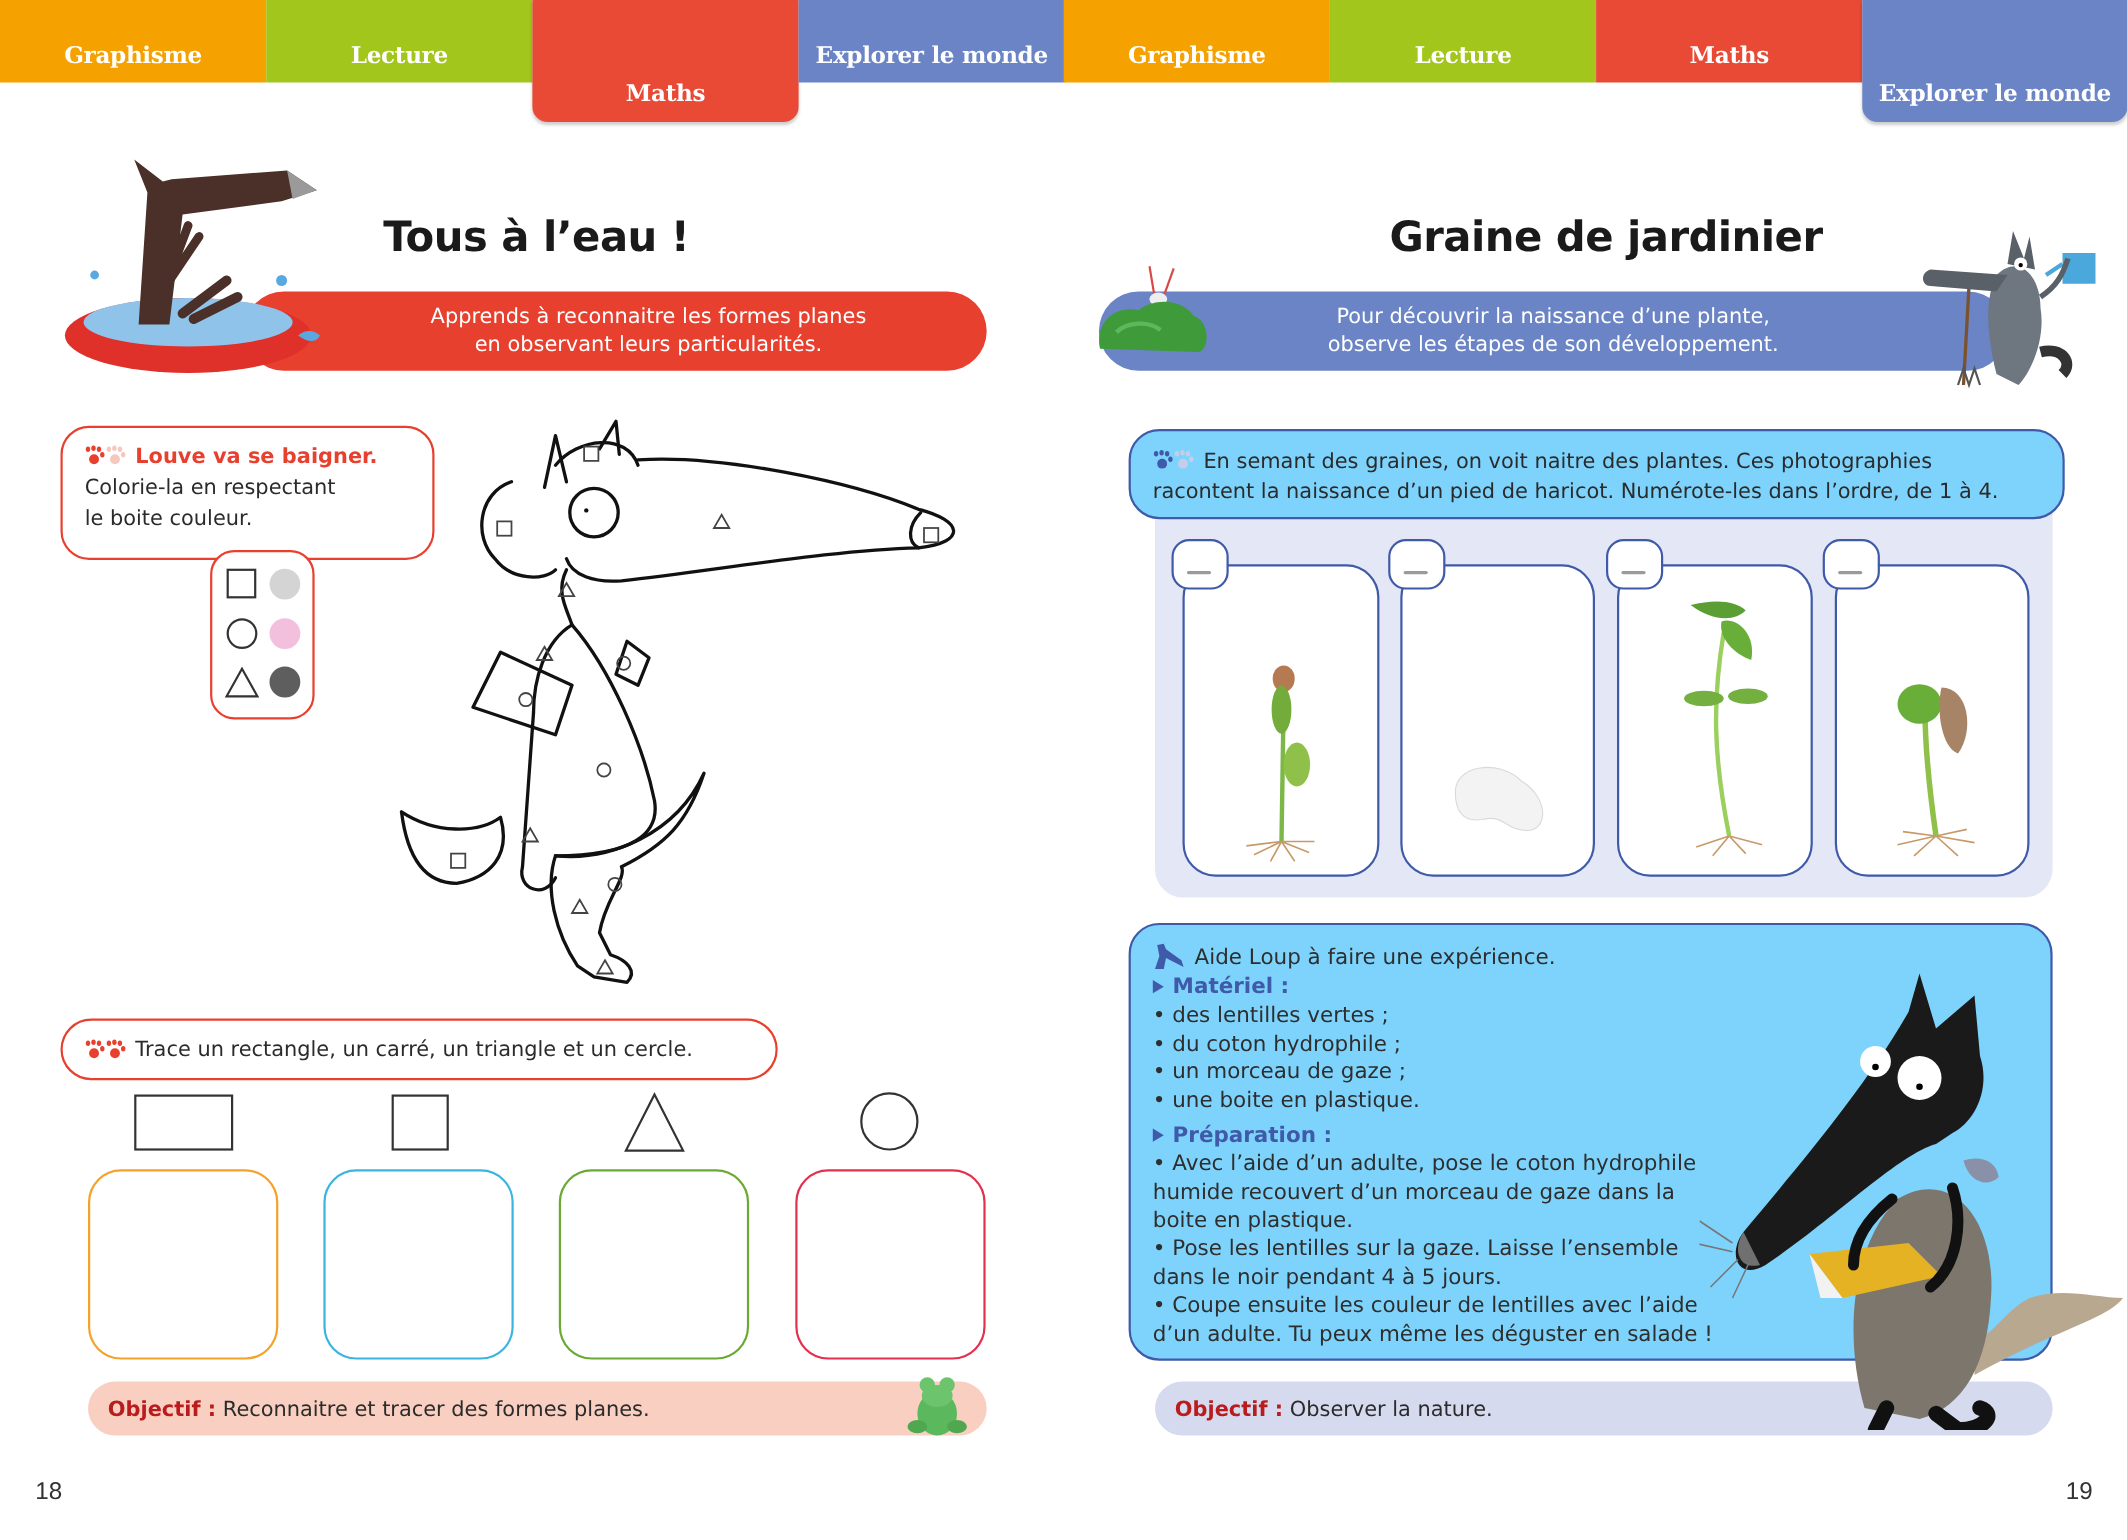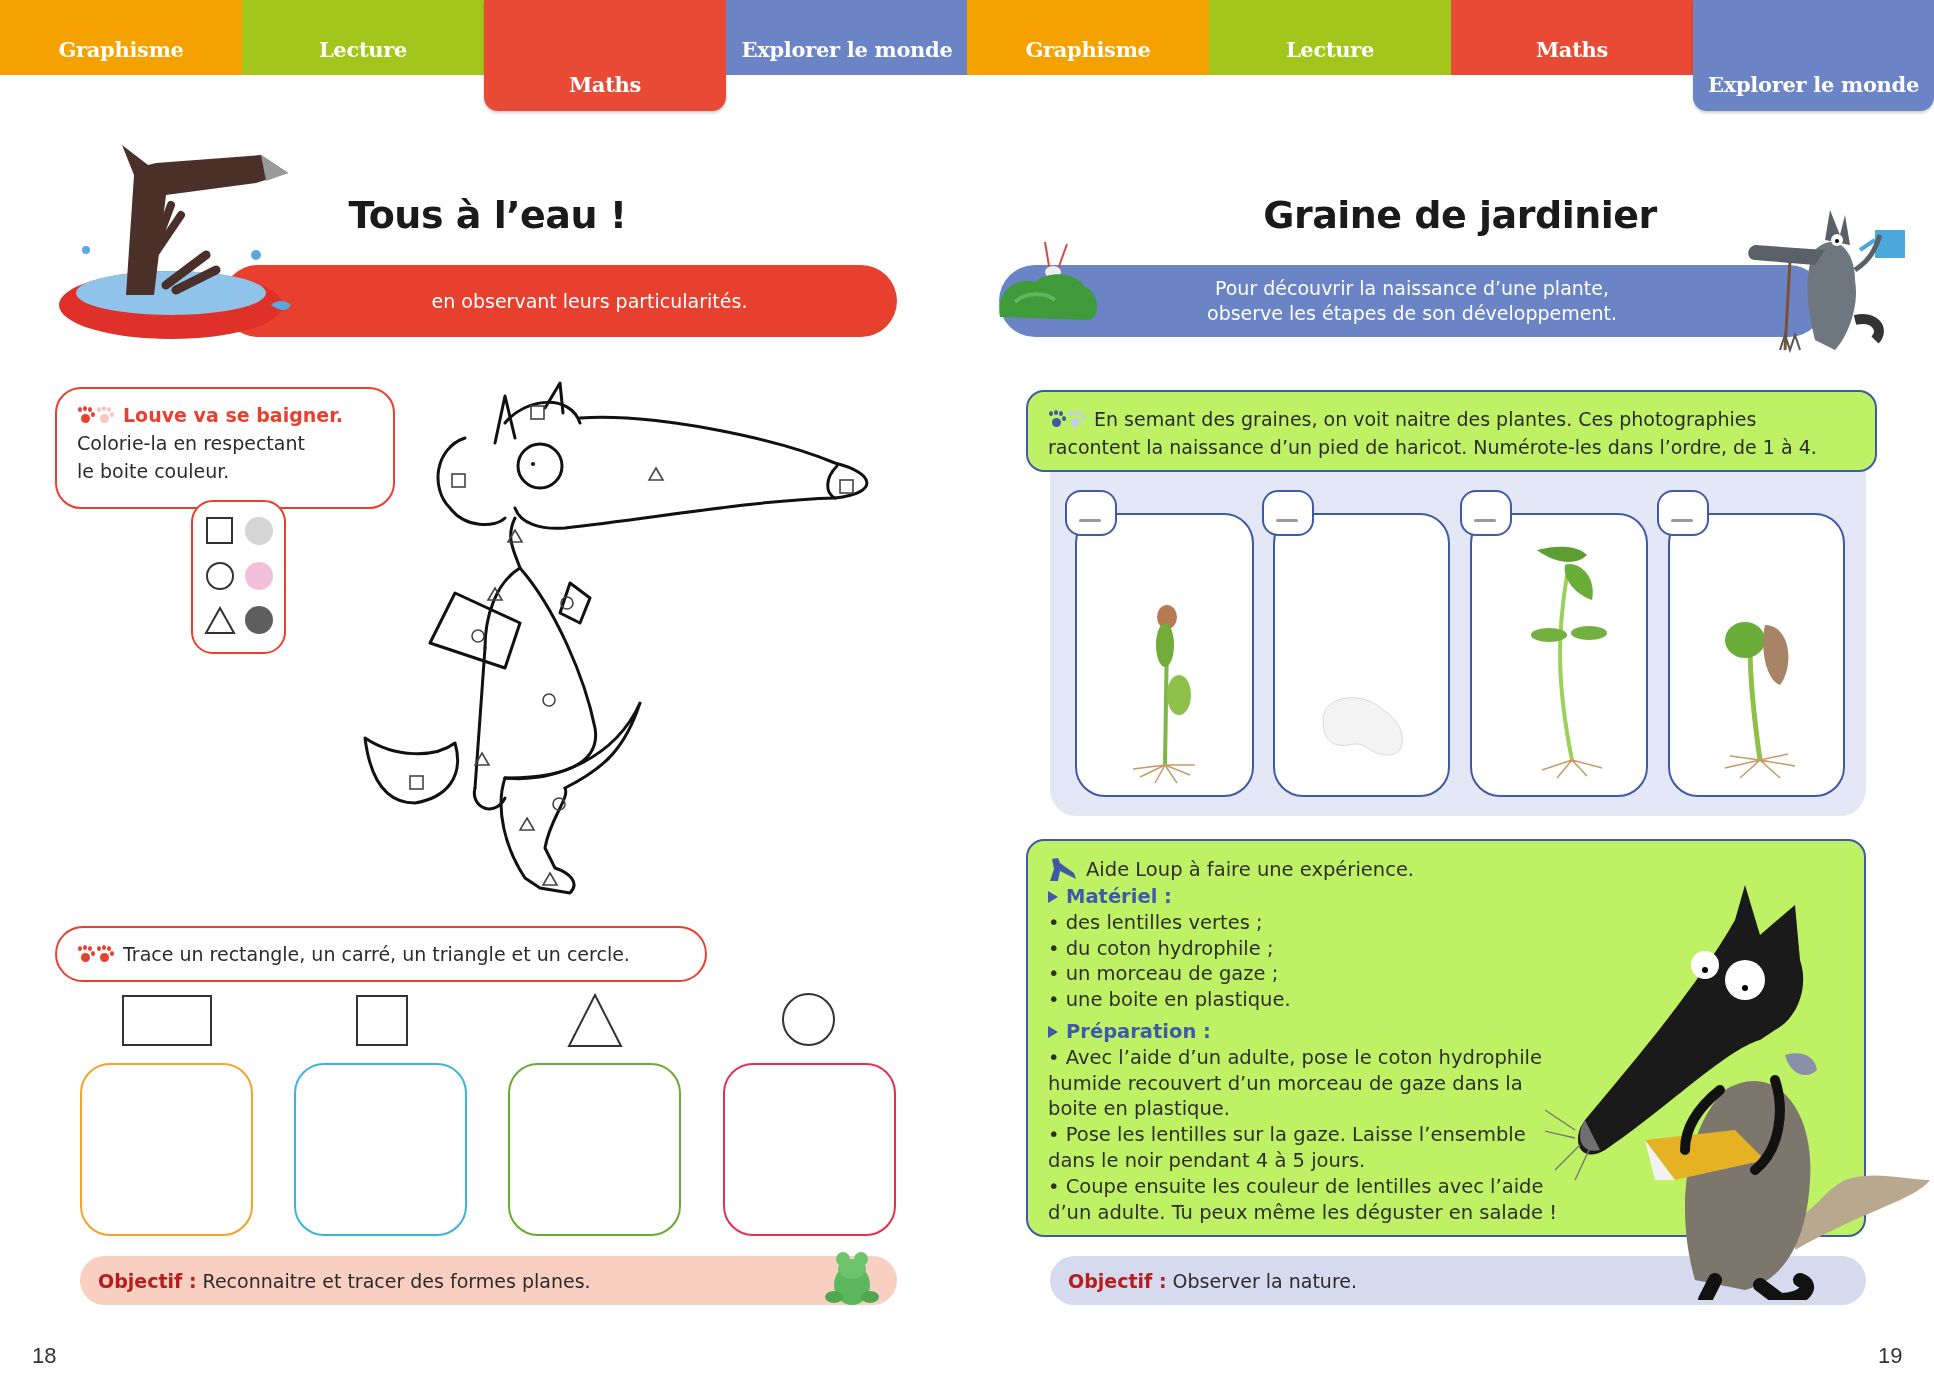--- a/index.html
+++ b/index.html
@@ -21,21 +21,21 @@
             text-align: center; line-height: 25px; display: flex; flex-direction: column;
             justify-content: center; padding-left: 60px; }
 
   .paws { display: inline-flex; gap: 2px; margin-right: 10px; vertical-align: -2px; }
   .paw { width: 17px; height: 17px; position: relative; display: inline-block; }
   .paw::before { content: ""; position: absolute; left: 4px; top: 7px; width: 9px; height: 9px; border-radius: 50%; background: currentColor; }
   .paw::after { content: ""; position: absolute; left: 1px; top: 0; width: 4px; height: 5px; border-radius: 50%;
                 background: currentColor; box-shadow: 5px -1px 0 currentColor, 10px 0 0 currentColor, 13px 5px 0 currentColor; }
 
   .red-box { position: absolute; border: 2.5px solid #e8402e; border-radius: 26px; background: #fff; }
-  .blue-box { position: absolute; border: 2.5px solid #3f5aa8; border-radius: 18px; background: #bef264; }
+  .blue-box { position: absolute; border: 2.5px solid #3f5aa8; border-radius: 28px; background: #7dd3fc; }
 
   .shape-sq { border: 2px solid #333; }
   .dot { border-radius: 50%; }
 
   .draw-box { position: absolute; top: 1063px; height: 173px; width: 173px; border: 2.5px solid; border-radius: 30px; }
 
   .objectif { position: absolute; border-radius: 26px; font-size: 19px; display: flex; align-items: center; padding-left: 18px; }
   .objectif b { font-weight: bold; color: #b91c1c; }
 
   .page-num { position: absolute; font-family: "Liberation Sans", sans-serif; font-size: 22px; color: #333; }
@@ -64,20 +64,21 @@
       </div>
     <div class="tab active" style="left:484px; background:#e84a35;">
         <span>Maths</span>
       </div>
     <div class="tab" style="left:726px; background:#6a84c5;">
         <span>Explorer le monde</span>
       </div>
   </div>
 
   <div class="banner" style="left:222px; top:265px; width:675px; height:72px; background:#e8402e;">
+    <div>Apprends à reconnaitre les formes planes</div>
     <div>en observant leurs particularités.</div>
   </div>
 
   <svg class="abs" style="left:56px; top:135px;" width="250" height="210" viewBox="0 0 250 210">
     <ellipse cx="115" cy="170" rx="112" ry="34" fill="#e0302a"></ellipse>
     <ellipse cx="115" cy="158" rx="95" ry="22" fill="#8fc3ea"></ellipse>
     <path d="M70 160 L78 40 L66 10 L92 30 L100 28 L205 20 L232 38 L200 48 L110 60 L98 160 Z" fill="#4a3028"></path>
     <path d="M205 20 L232 38 L210 46 Z" fill="#9a9a9a"></path>
     <path d="M98 120 L125 80 M100 110 L115 70" stroke="#4a3028" stroke-width="8" stroke-linecap="round"></path>
     <path d="M110 150 L150 120 M120 155 L160 135" stroke="#4a3028" stroke-width="9" stroke-linecap="round"></path>

